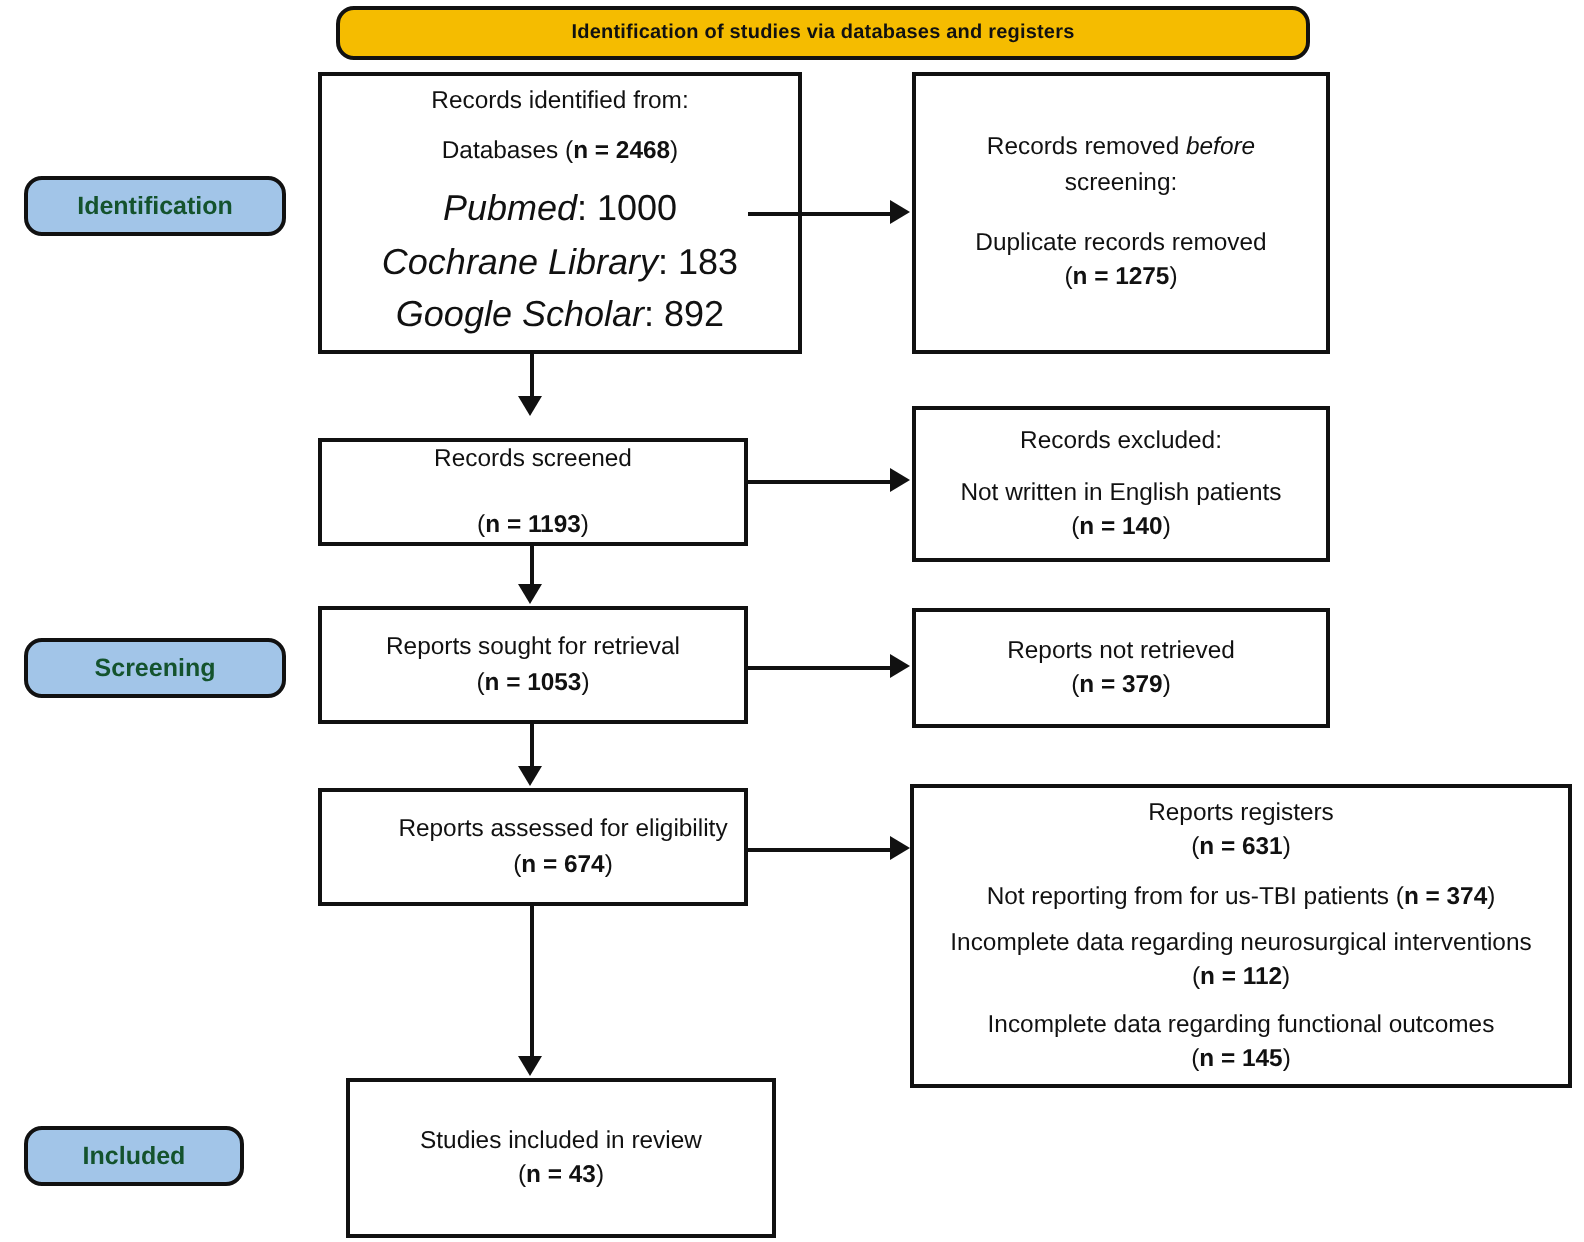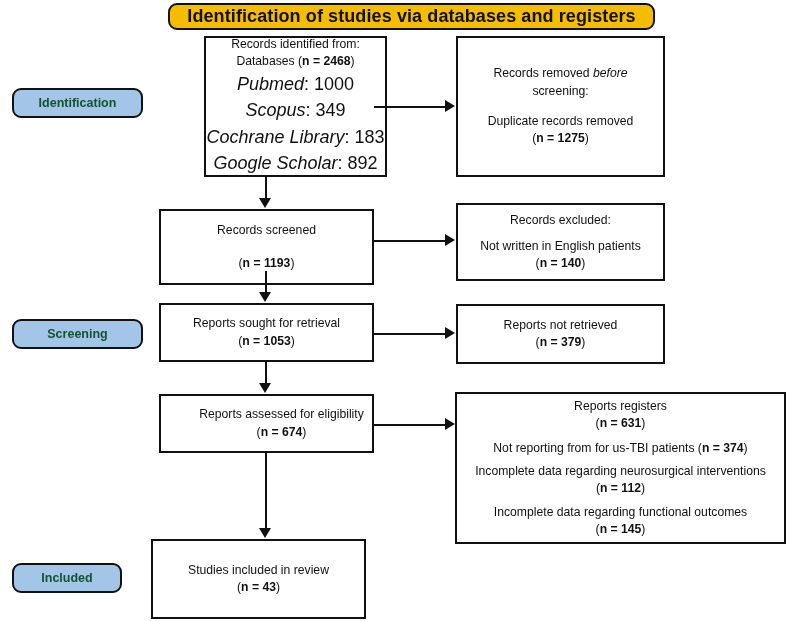--- a/index.html
+++ b/index.html
@@ -20,21 +20,21 @@
 
   
   .phase-banner {
     position: absolute;
     background: #F5BC00;
     border: 2px solid #111111;
     border-radius: 9px;
     display: flex;
     align-items: center;
     justify-content: center;
-    font-size: 18px;
+    font-size: 10px;
     font-weight: bold;
     color: #111111;
     letter-spacing: 0.1px;
     box-sizing: border-box;
   }
 
   
   .stage-label {
     position: absolute;
     background: #A2C5E8;
@@ -122,49 +122,48 @@
   </div>
 
   <div class="stage-label" style="left:12px; top:319px; width:131px; height:30px;">
     <span>Screening</span>
   </div>
 
   <div class="stage-label" style="left:12px; top:563px; width:110px; height:30px;">
     <span>Included</span>
   </div>
 
-  <div class="flow-box" style="left:159px; top:36px; width:183px; height:141px;margin-left:45px;">
+  <div class="flow-box" style="left:159px; top:36px; width:242px; height:141px;">
     <span class="ln">Records identified from:</span>
     <span class="gap-md"></span>
     <span class="ln"><span>Databases (</span><b>n = 2468</b><span>)</span></span>
     <span class="gap-md"></span>
     <span class="src-list">
       <span class="ln"><i>Pubmed</i>: <span>1000</span></span>
-      <span class="ln"><i>Scopus</i>: <span>349</span></span>
       <span class="ln"><i>Cochrane Library</i>: <span>183</span></span>
       <span class="ln"><i>Google Scholar</i>: <span>892</span></span>
     </span>
   </div>
 
-  <div class="flow-box" style="left:159px; top:209px; width:215px; height:76px;gap:16px;">
+  <div class="flow-box" style="left:159px; top:219px; width:215px; height:54px;gap:16px;">
     <span class="ln">Records screened</span>
     <span class="ln"><span>(</span><b>n = 1193</b><span>)</span></span>
   </div>
 
   <div class="flow-box" style="left:159px; top:303px; width:215px; height:59px;">
     <span class="ln">Reports sought for retrieval</span>
     <span class="ln"><span>(</span><b>n = 1053</b><span>)</span></span>
   </div>
 
   <div class="flow-box" style="left:159px; top:394px; width:215px; height:59px;padding-left:36px;">
     <span class="ln">Reports assessed for eligibility</span>
     <span class="ln"><span>(</span><b>n = 674</b><span>)</span></span>
   </div>
 
-  <div class="flow-box" style="left:151px; top:539px; width:215px; height:80px;">
+  <div class="flow-box" style="left:173px; top:539px; width:215px; height:80px;">
     <span class="ln">Studies included in review</span>
     <span class="ln"><span>(</span><b>n = 43</b><span>)</span></span>
   </div>
 
   <div class="flow-box" style="left:456px; top:36px; width:209px; height:141px;">
     <span class="ln"><span>Records removed </span><i>before</i></span>
     <span class="ln">screening:</span>
     <span class="gap-md"></span>
     <span class="ln">Duplicate records removed</span>
     <span class="ln"><span>(</span><b>n = 1275</b><span>)</span></span>

